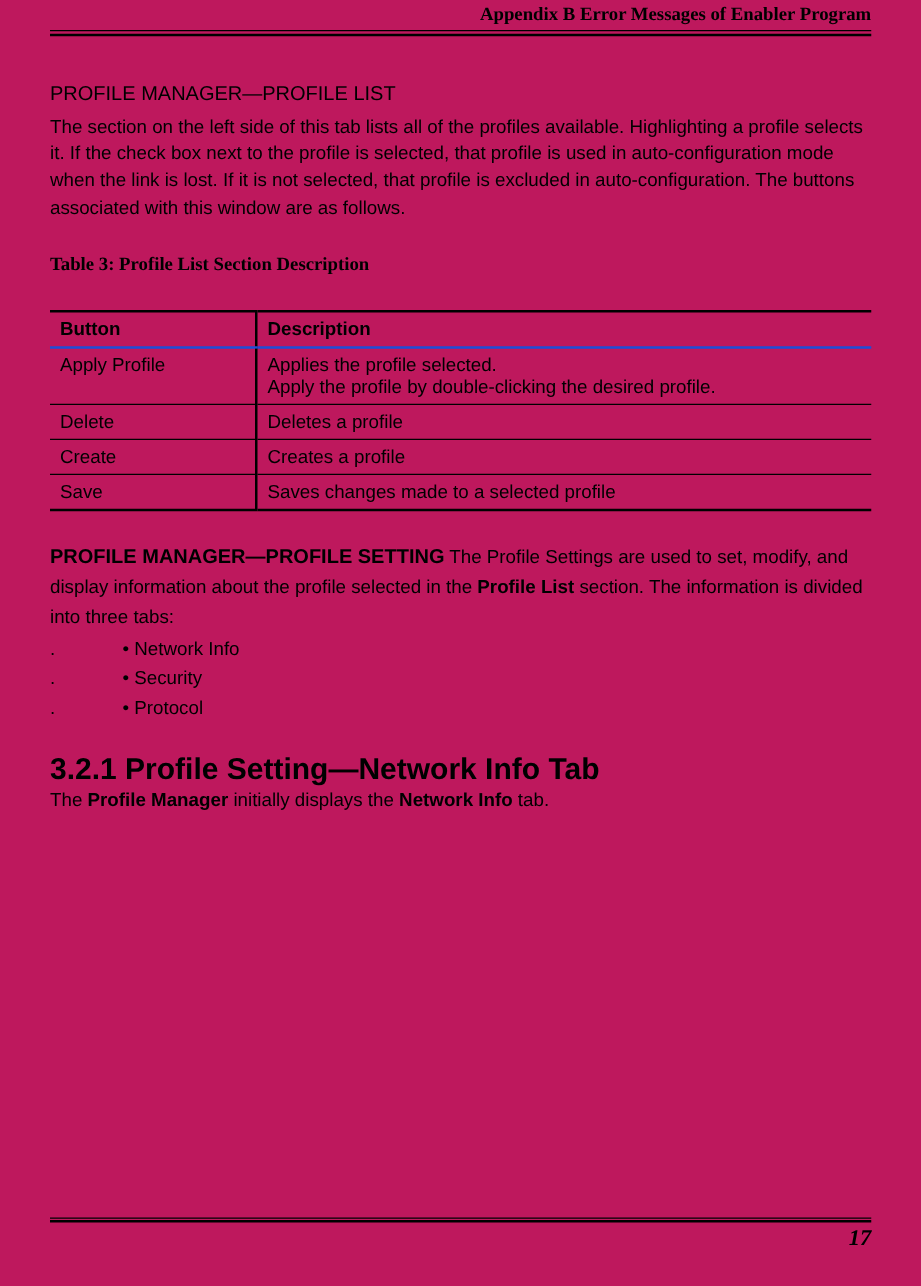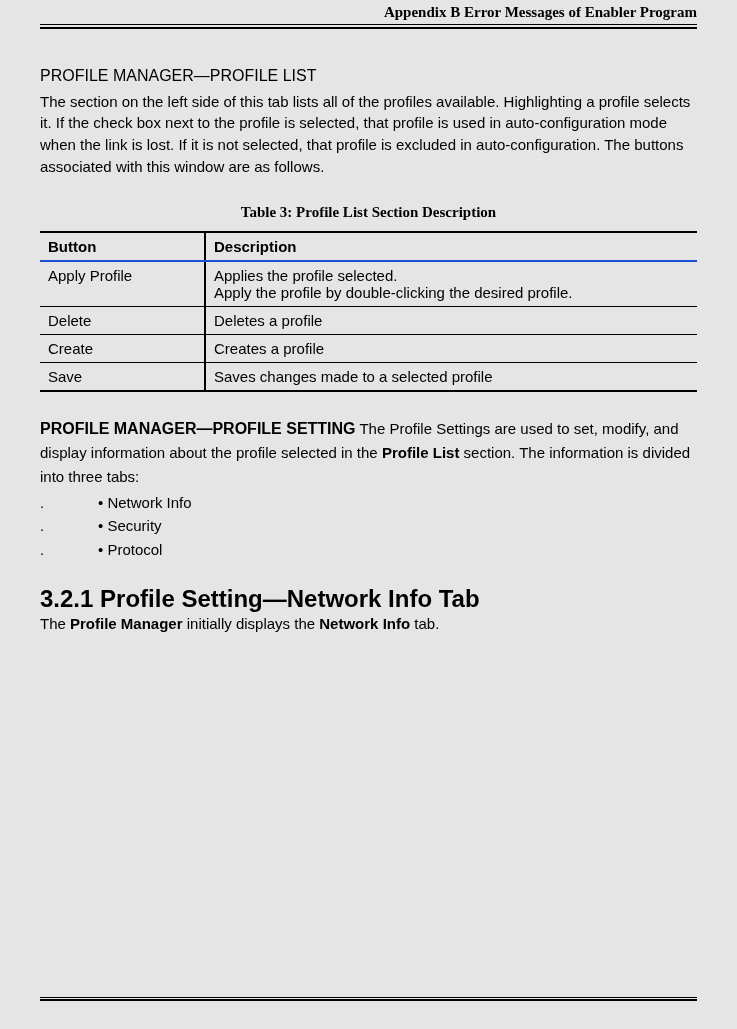--- a/index.html
+++ b/index.html
@@ -9,21 +9,21 @@
     margin: 0;
     padding: 0;
     background: #fff;
   }
   .page {
     width: 737px;
     height: 1029px;
     box-sizing: border-box;
     padding: 0 40px 0 40px;
     position: relative;
-    background: #e5e5e5;
+    background: #be185d;
   }
   .running-header {
     font-family: "Times New Roman", Times, serif;
     font-weight: bold;
     font-size: 15px;
     text-align: right;
     padding-top: 4px;
     padding-bottom: 3px;
   }
   .rule-thin {
@@ -48,22 +48,22 @@
   }
   p.body {
     margin: 0;
     line-height: 1.45;
     font-size: 15px;
   }
   .table-cap {
     font-family: "Times New Roman", Times, serif;
     font-weight: bold;
     font-size: 15px;
-    text-align: center;
-    margin: 26px 0 10px 0;
+    text-align: left;
+    margin: 26px 0 27px 0;
   }
   table.profile-table {
     width: 100%;
     border-collapse: collapse;
     font-size: 15px;
   }
   table.profile-table th,
   table.profile-table td {
     text-align: left;
     padding: 5px 8px 5px 8px;
@@ -207,15 +207,16 @@
 
     <p class="body after-h2">
       <span>The </span><b>Profile Manager</b><span> initially displays the </span><b>Network Info</b><span> tab.</span>
     </p>
 
   </div>
 
   <div class="footer">
     <hr class="rule-thin">
     <hr class="rule-thick">
+    <div class="page-num">17</div>
   </div>
 
 </div>
 
 </body></html>

